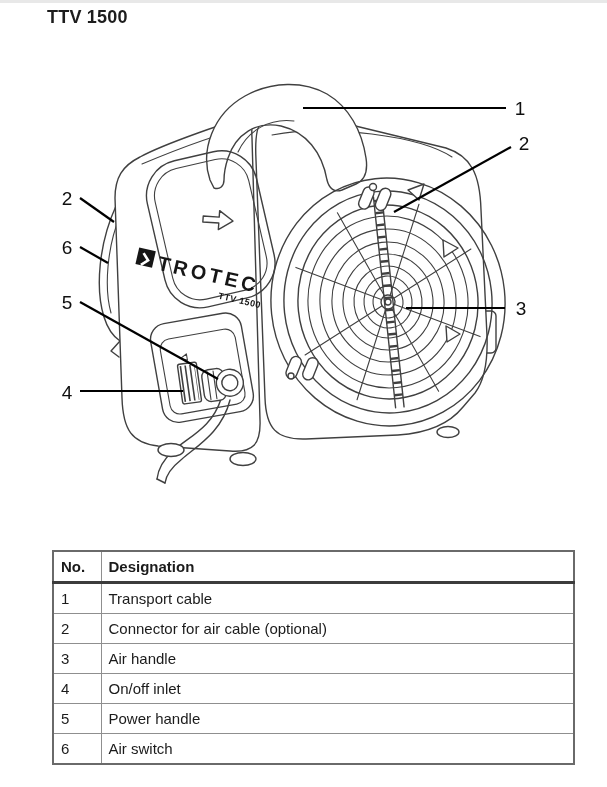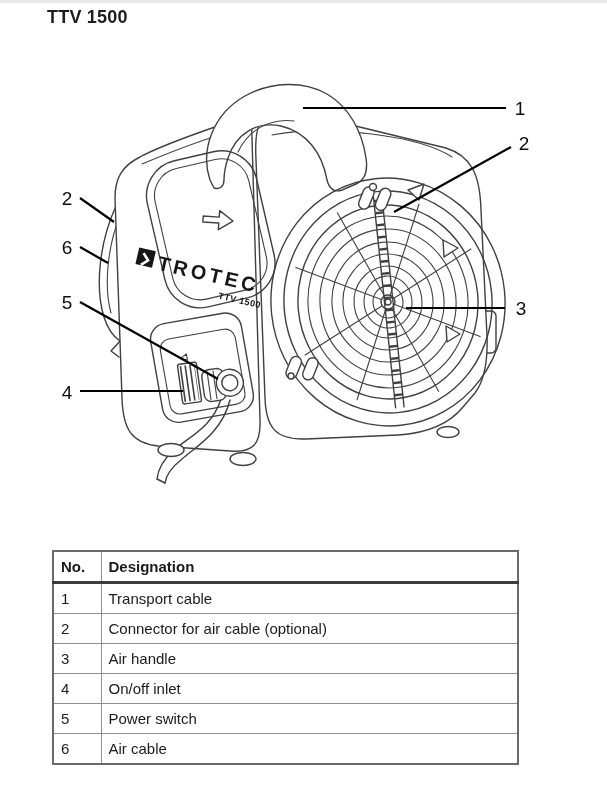--- a/index.html
+++ b/index.html
@@ -26,21 +26,21 @@
   .artf { fill:#ffffff; stroke:#404040; stroke-width:1.4; stroke-linejoin:round; }
   .thin { stroke-width:1.1; }
   .leader { stroke:#000000; stroke-width:2.2; stroke-linecap:butt; }
   .callout { font-size:19px; font-weight:500; fill:#0f0f0f; }
   .hatch { stroke:#404040; stroke-linecap:butt; }
   .brand-text { font-size:20px; font-weight:bold; letter-spacing:3.5px; fill:#161616; }
   .model-text { font-size:9px;  font-weight:bold; letter-spacing:.5px;  fill:#161616; }
 
   table.legend {
     position:absolute; top:550px; left:52px;
-    width:467px; border-collapse:collapse; table-layout:fixed;
+    width:523px; border-collapse:collapse; table-layout:fixed;
     font-size:15px; color:#1b1b1b;
     border:2px solid #6a6a6a;
   }
   table.legend th, table.legend td {
     border:1px solid #8f8f8f;
     height:29px; padding:0 4px 0 7px;
     text-align:left; vertical-align:middle;
     white-space:nowrap; overflow:hidden;
   }
   table.legend thead th {
@@ -208,20 +208,20 @@
     <tr>
       <td>3</td>
       <td>Air handle</td>
     </tr>
     <tr>
       <td>4</td>
       <td>On/off inlet</td>
     </tr>
     <tr>
       <td>5</td>
-      <td>Power switch</td>
+      <td>Power handle</td>
     </tr>
     <tr>
       <td>6</td>
-      <td>Air cable</td>
+      <td>Air switch</td>
     </tr>
   </tbody>
 </table>
 
 </body></html>

